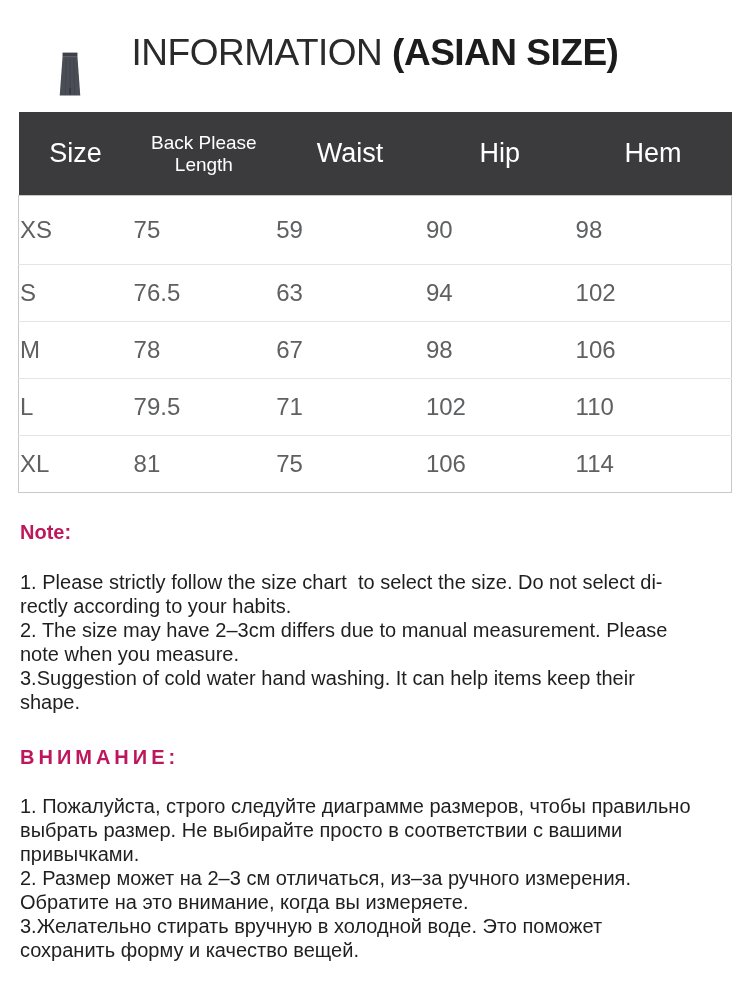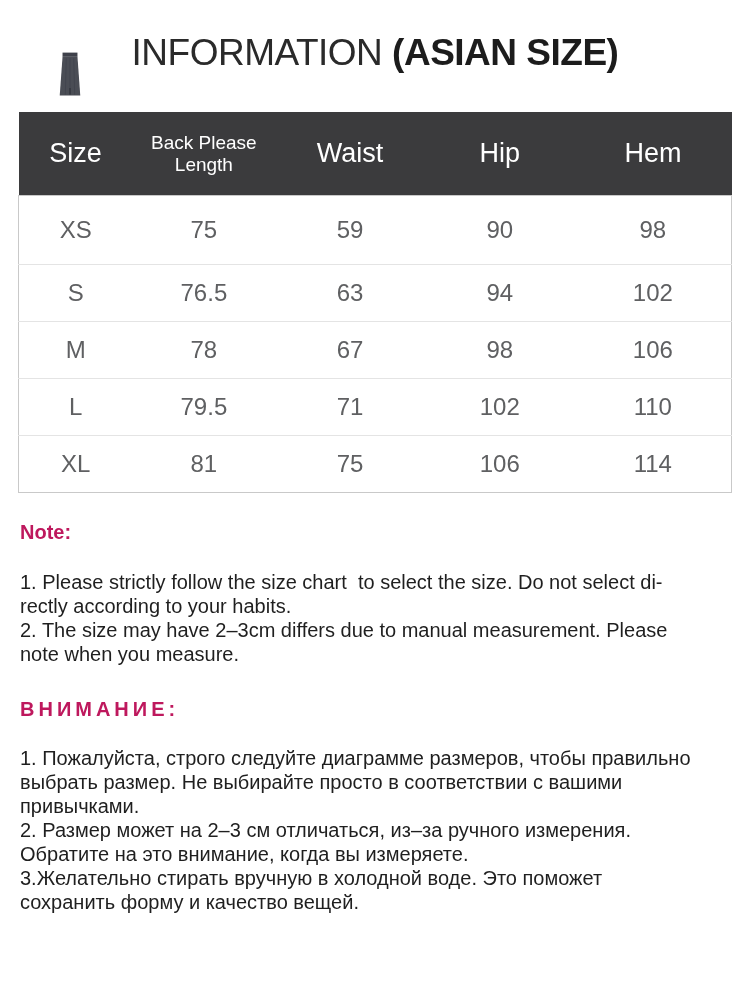--- a/index.html
+++ b/index.html
@@ -39,21 +39,21 @@
   table.size-table col:nth-child(4){width:21%;}
   table.size-table col:nth-child(5){width:22%;}
   table.size-table thead th{
     background:var(--header-bg);color:var(--header-text);
     height:81px;font-weight:400;font-size:27px;letter-spacing:0;
     text-align:center;vertical-align:middle;white-space:pre-line;
   }
   table.size-table thead th:nth-child(2){font-size:19px;line-height:1.15;}
   table.size-table tbody{border:1px solid var(--outer-border);}
   table.size-table tbody td{
-    height:54px;text-align:center;vertical-align:middle;
+    height:54px;vertical-align:middle;
     font-size:24px;color:var(--cell-text);
     border-top:1px solid var(--row-divider);
   }
   table.size-table tbody tr:first-child td{height:66px;border-top:none;}
 
   
   .notes{padding:0 20px;}
   .notes h2{
     margin:0;font-size:20px;font-weight:700;color:#be185d;
   }
@@ -137,20 +137,22 @@
         </tr>
       </tbody>
   </table>
 
   <section class="notes notes-en">
     <h2>Note:</h2>
     <p class="note-item">1. Please strictly follow the size chart  to select the size. Do not select di-
 rectly according to your habits.</p>
     <p class="note-item">2. The size may have 2–3cm differs due to manual measurement. Please
 note when you measure.</p>
+    <p class="note-item">3.Suggestion of cold water hand washing. It can help items keep their
+shape.</p>
   </section>
 
   <section class="notes notes-ru">
     <h2>ВНИМАНИЕ:</h2>
     <p class="note-item">1. Пожалуйста, строго следуйте диаграмме размеров, чтобы правильно
 выбрать размер. Не выбирайте просто в соответствии с вашими
 привычками.</p>
     <p class="note-item">2. Размер может на 2–3 см отличаться, из–за ручного измерения.
 Обратите на это внимание, когда вы измеряете.</p>
     <p class="note-item">3.Желательно стирать вручную в холодной воде. Это поможет

